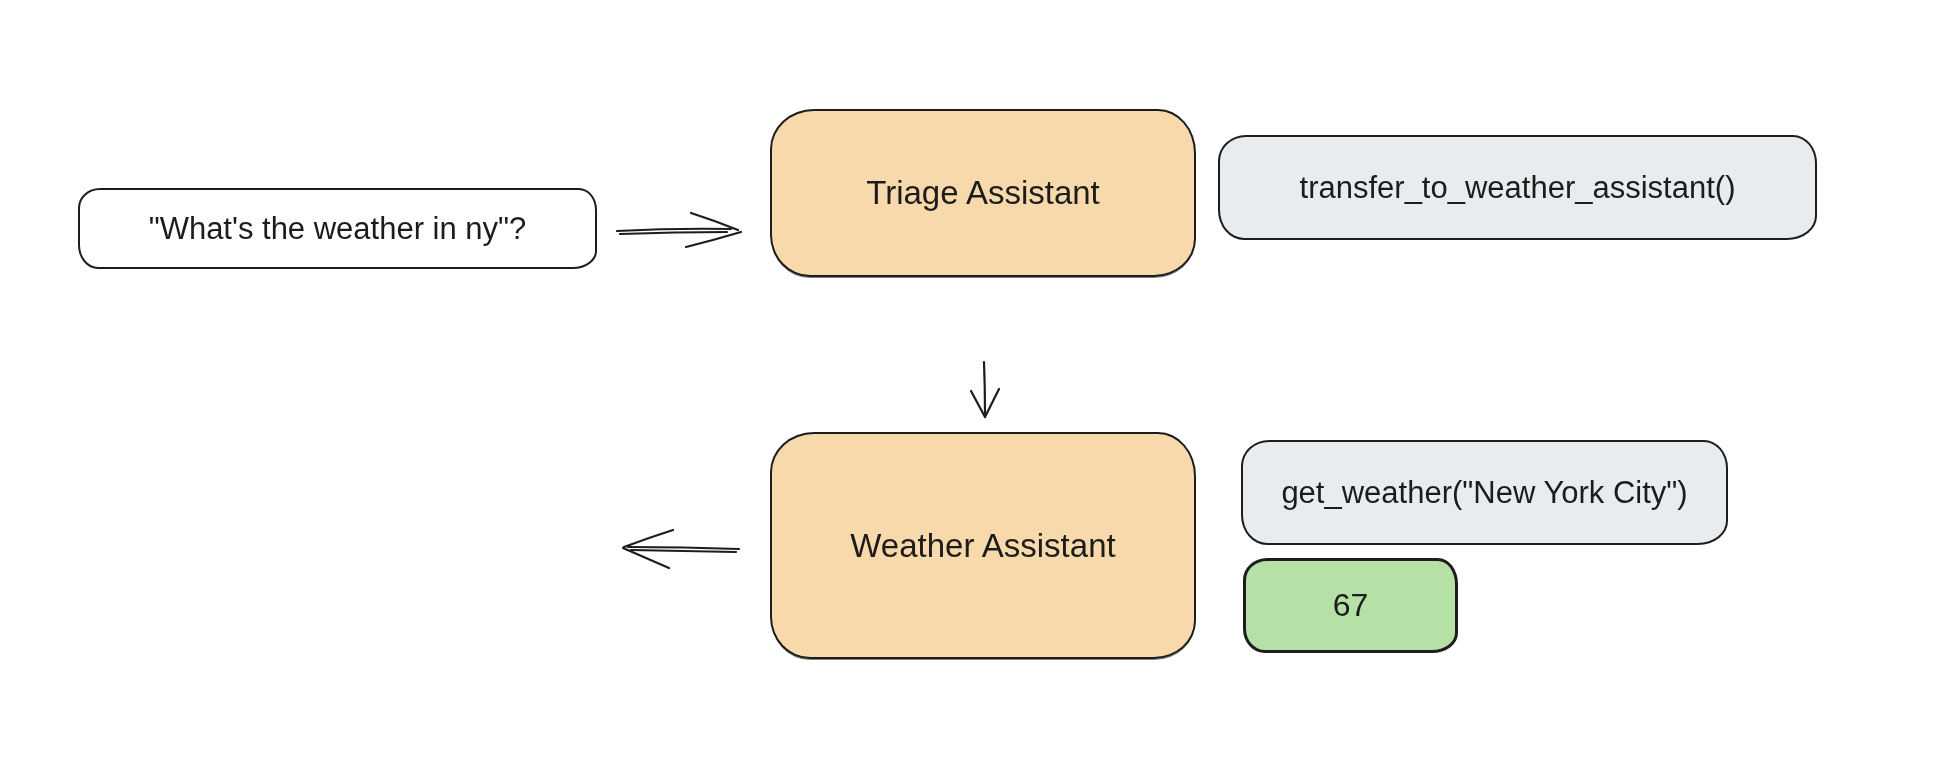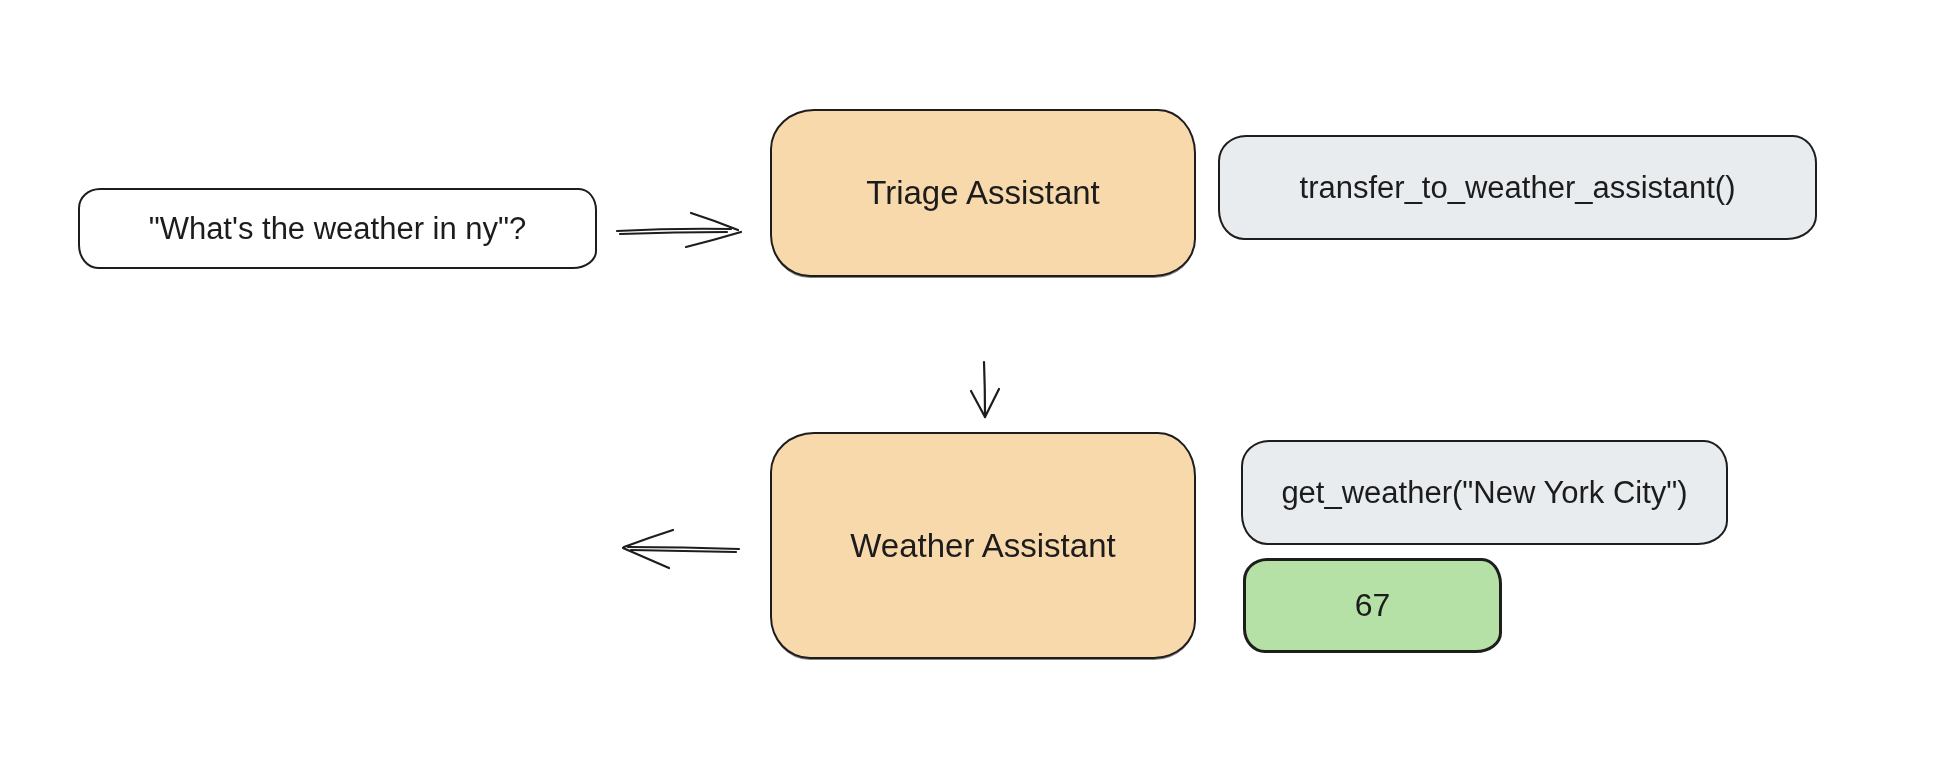--- a/index.html
+++ b/index.html
@@ -102,18 +102,18 @@
   </div>
 
   <div class="node agent" style="left:770px; top:432px; width:426px; height:227px;">
     <span>Weather Assistant</span>
   </div>
 
   <div class="node tool" style="left:1241px; top:440px; width:487px; height:105px;">
     <span>get_weather("New York City")</span>
   </div>
 
-  <div class="node result" style="left:1243px; top:558px; width:259px; height:95px;">
+  <div class="node result" style="left:1243px; top:558px; width:215px; height:95px;">
     <span>67</span>
   </div>
 
 
 </div>
 
 </body></html>

